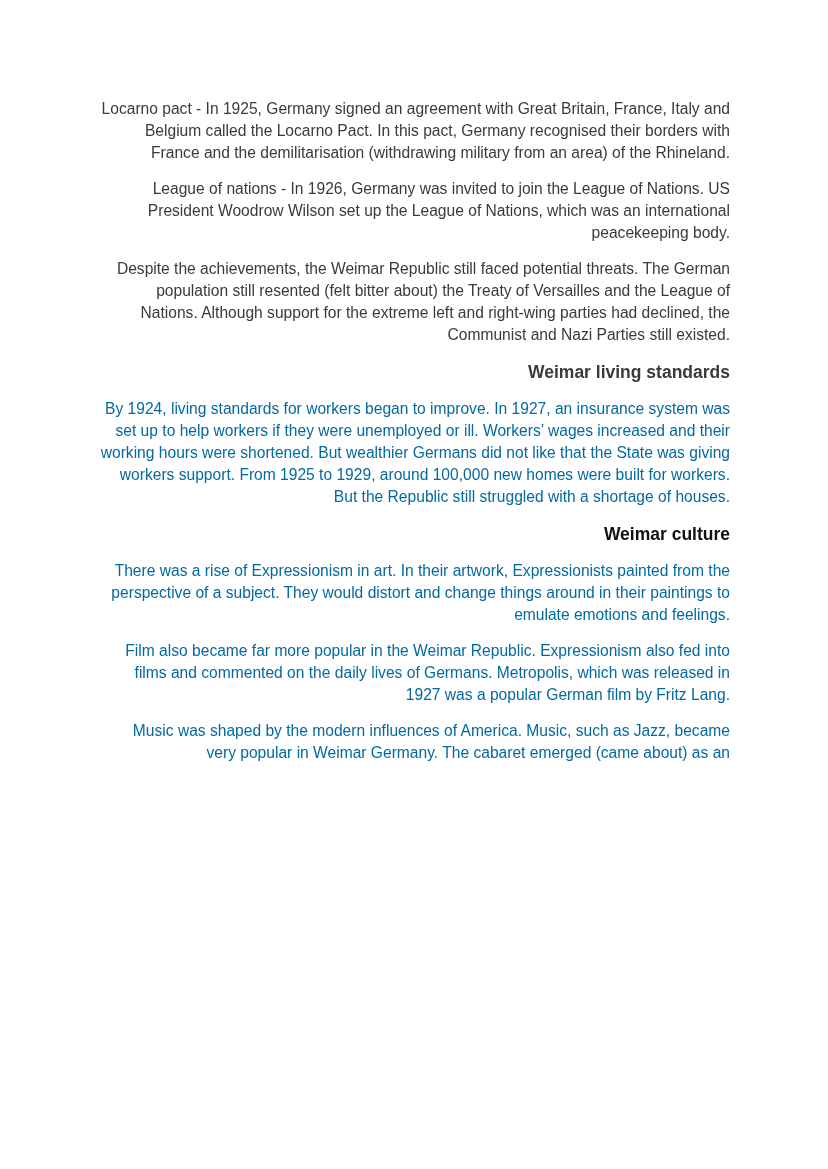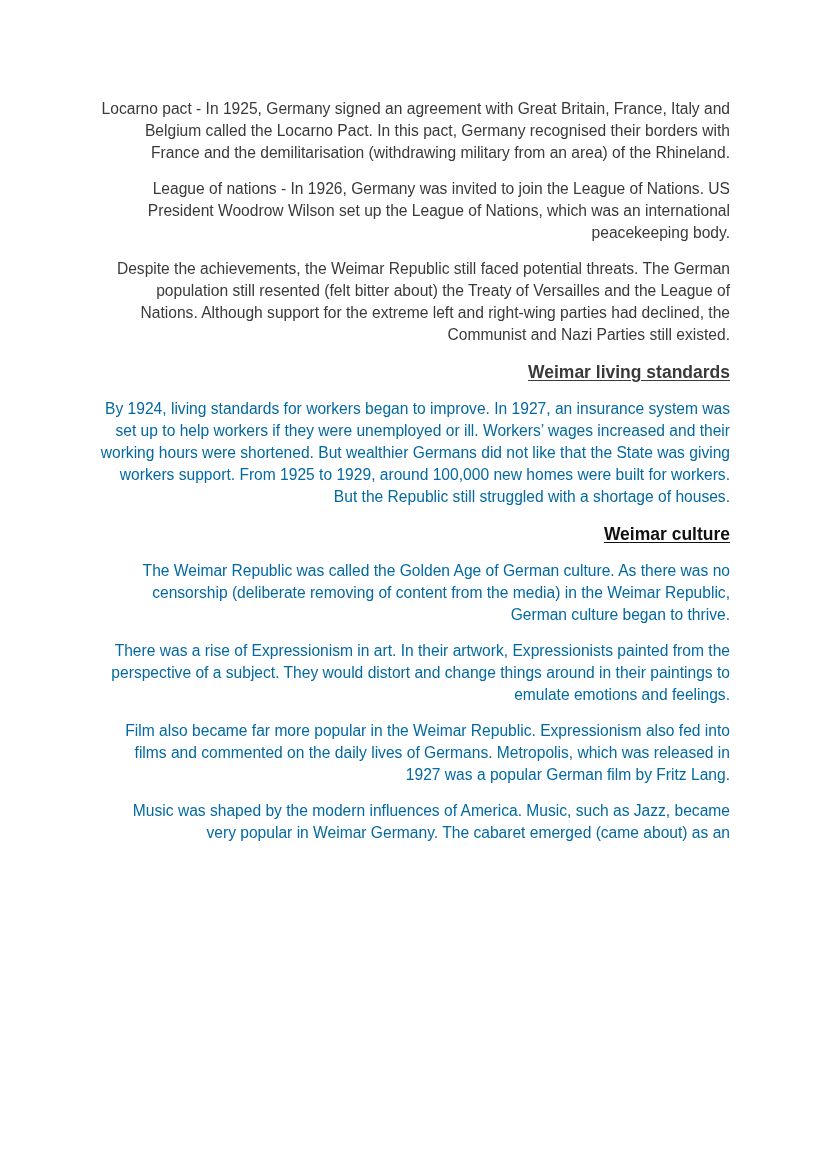--- a/index.html
+++ b/index.html
@@ -29,35 +29,33 @@
     .gray {
       color: #3a3a3a;
     }
     .black {
       color: #0369a1;
     }
     .heading {
       margin: 0 0 14px 0;
       font-size: 17.5px;
       line-height: 24px;
-      text-decoration: underline;
       text-underline-offset: 2px;
     }
     .heading.gray { color: #3a3a3a; }
     .heading.black { color: #111111; margin-top: 10px; }
   </style>
 </head>
 <body>
 
 <div class="page">
   <p class="para gray">Locarno pact - In 1925, Germany signed an agreement with Great Britain, France, Italy and Belgium called the Locarno Pact. In this pact, Germany recognised their borders with France and the demilitarisation (withdrawing military from an area) of the Rhineland.</p>
   <p class="para gray">League of nations - In 1926, Germany was invited to join the League of Nations. US President Woodrow Wilson set up the League of Nations, which was an international peacekeeping body.</p>
   <p class="para gray">Despite the achievements, the Weimar Republic still faced potential threats. The German population still resented (felt bitter about) the Treaty of Versailles and the League of Nations. Although support for the extreme left and right-wing parties had declined, the Communist and Nazi Parties still existed.</p>
 
   <h2 class="heading gray">Weimar living standards</h2>
   <p class="para black">By 1924, living standards for workers began to improve. In 1927, an insurance system was set up to help workers if they were unemployed or ill. Workers’ wages increased and their working hours were shortened. But wealthier Germans did not like that the State was giving workers support. From 1925 to 1929, around 100,000 new homes were built for workers. But the Republic still struggled with a shortage of houses.</p>
 
   <h2 class="heading black">Weimar culture</h2>
-  <p class="para black">The Weimar Republic was called the Golden Age of German culture. As there was no censorship (deliberate removing of content from the media) in the Weimar Republic, German culture began to thrive.</p>
   <p class="para black">There was a rise of Expressionism in art. In their artwork, Expressionists painted from the perspective of a subject. They would distort and change things around in their paintings to emulate emotions and feelings.</p>
   <p class="para black">Film also became far more popular in the Weimar Republic. Expressionism also fed into films and commented on the daily lives of Germans. Metropolis, which was released in 1927 was a popular German film by Fritz Lang.</p>
   <p class="para black">Music was shaped by the modern influences of America. Music, such as Jazz, became very popular in Weimar Germany. The cabaret emerged (came about) as an</p>
 </div>
 
 </body></html>

